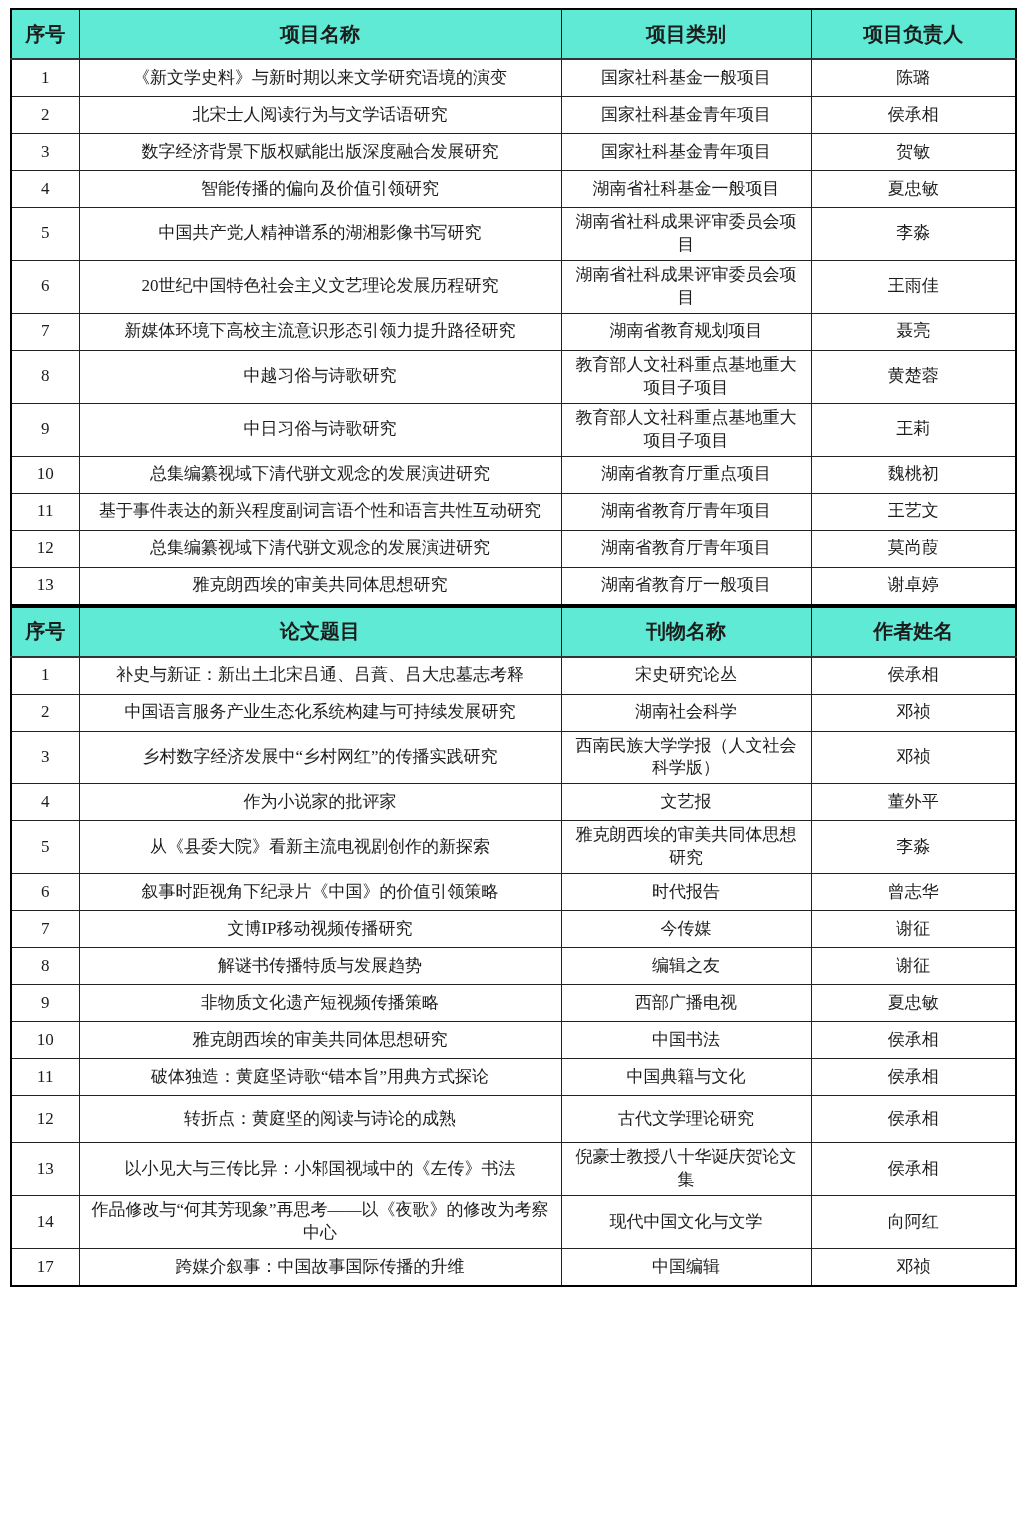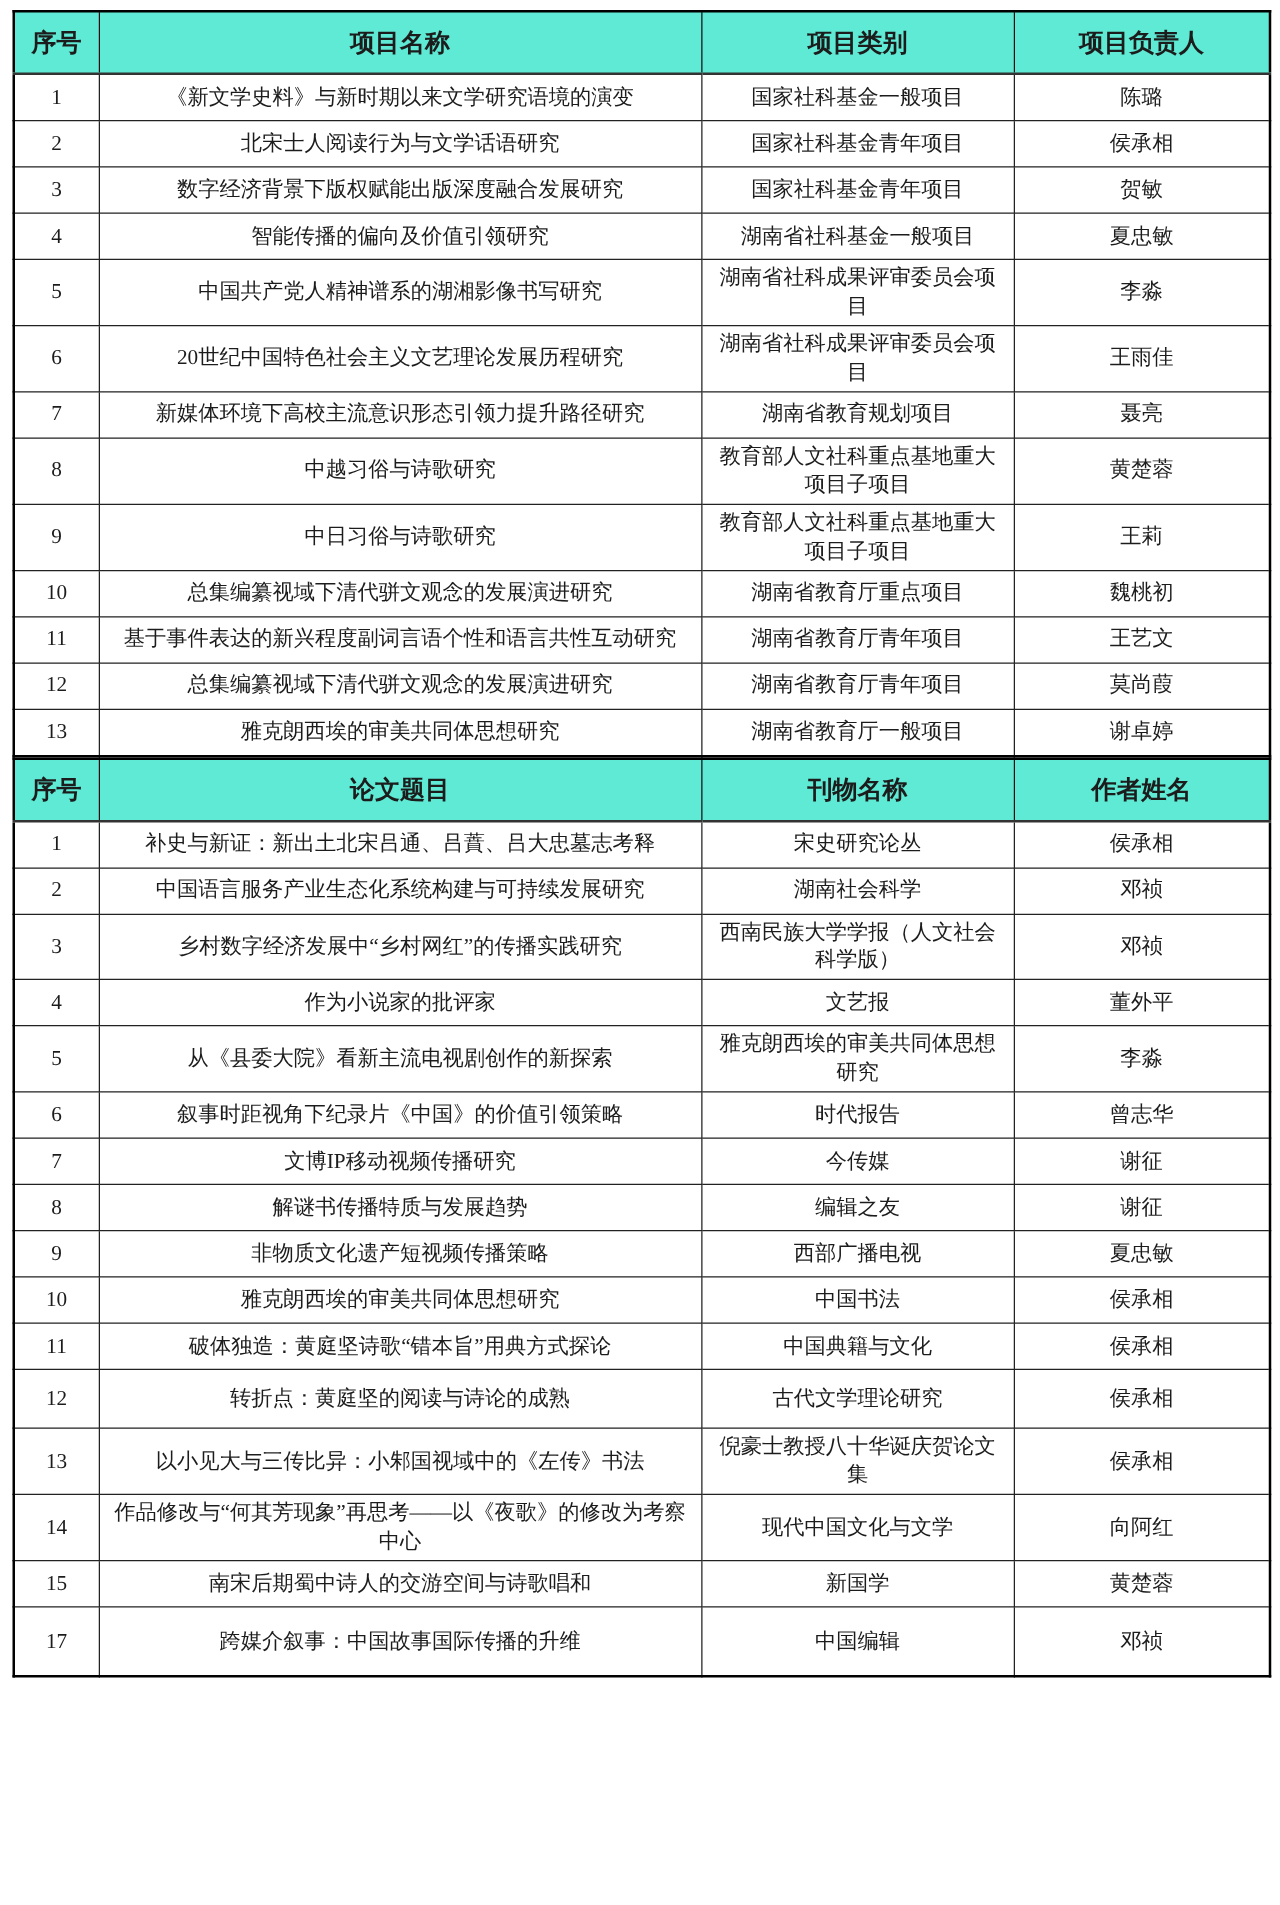--- a/index.html
+++ b/index.html
@@ -262,26 +262,20 @@
           <td>倪豪士教授八十华诞庆贺论文集</td>
           <td>侯承相</td>
         </tr>
         <tr>
           <td>14</td>
           <td>作品修改与“何其芳现象”再思考——以《夜歌》的修改为考察中心</td>
           <td>现代中国文化与文学</td>
           <td>向阿红</td>
         </tr>
         <tr>
-          <td>15</td>
-          <td>南宋后期蜀中诗人的交游空间与诗歌唱和</td>
-          <td>新国学</td>
-          <td>黄楚蓉</td>
-        </tr>
-        <tr>
           <td>17</td>
           <td>跨媒介叙事：中国故事国际传播的升维</td>
           <td>中国编辑</td>
           <td>邓祯</td>
         </tr>
       </tbody>
     </table>
 
 </div>
 

